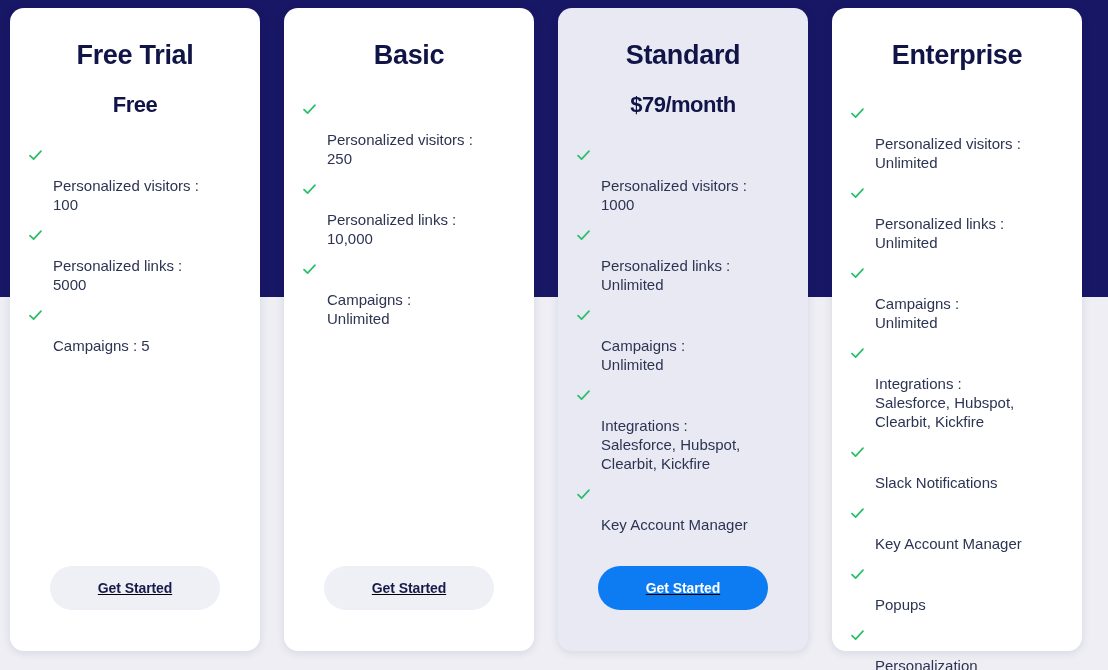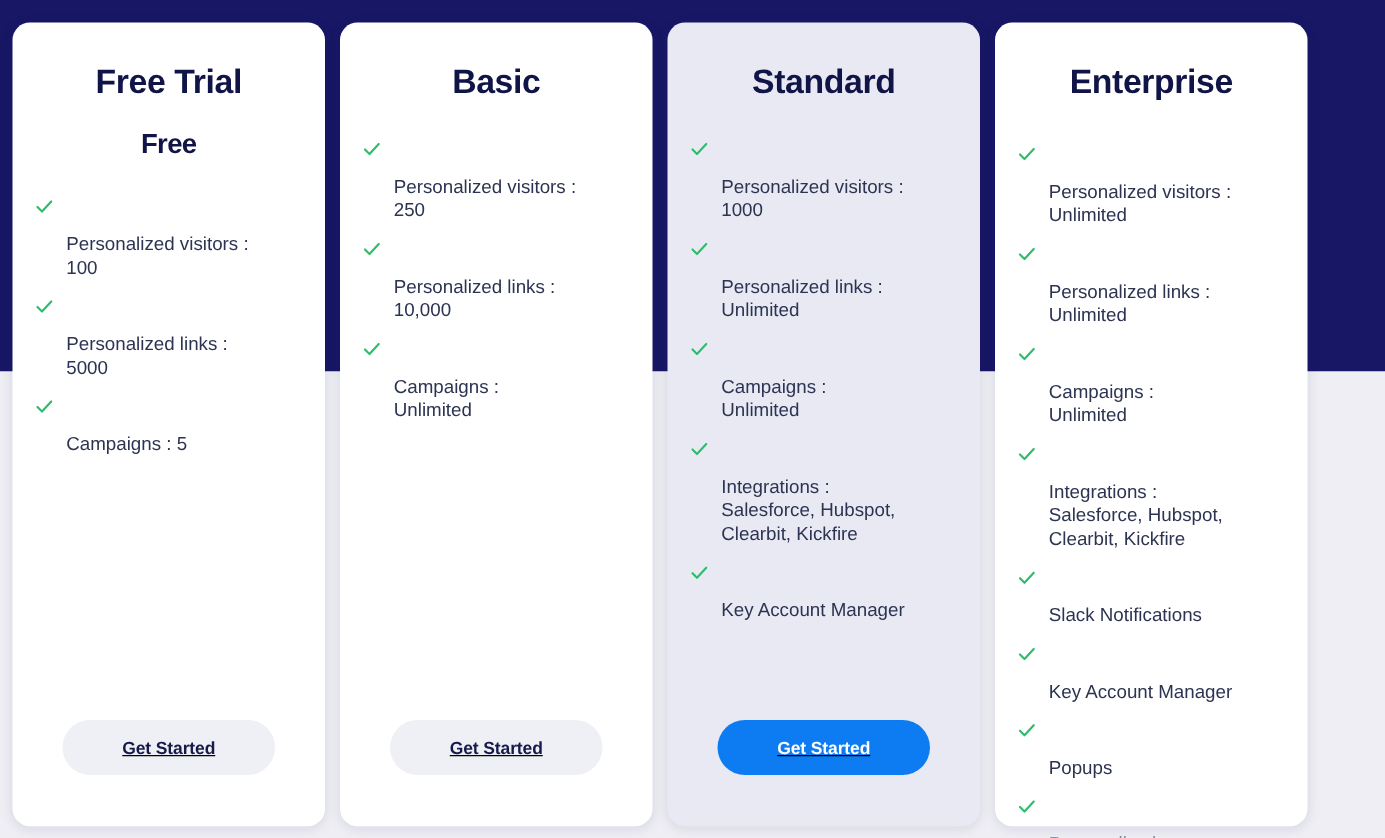--- a/index.html
+++ b/index.html
@@ -29,22 +29,22 @@
 
   #pricing-grid {
     position: absolute;
     left: 0;
     top: 0;
     width: 1108px;
     height: 670px;
     display: flex;
     align-items: flex-start;
     justify-content: flex-start;
-    gap: 12px;
-    padding: 18px 10px 0 10px;
+    gap: 24px;
+    padding: 8px 10px 0 10px;
     z-index: 2;
   }
 
   .plan-card {
     width: 250px;
     height: 643px;
     border-radius: 14px;
     background: #ffffff;
     box-shadow: 0 2px 10px rgba(20, 20, 70, 0.10);
     display: flex;
@@ -216,20 +216,21 @@
           <span class="feature-text">Campaigns :
 Unlimited</span>
         </li>
       </ul>
       <div class="cta-wrap">
         <button class="cta-button">Get Started</button>
       </div>
     </div>
     <div class="plan-card featured">
       <div class="plan-title">Standard</div>
+      <div class="plan-price">$79/month</div>
       <ul class="feature-list">
         <li class="feature-item">
           <span class="check-icon">
             <svg width="15" height="15" viewBox="0 0 15 15">
               <path d="M2 7.6 L5.6 11.2 L13 3.2" fill="none" stroke="#2bbd6a" stroke-width="1.7" stroke-linecap="round" stroke-linejoin="round"></path>
             </svg>
           </span>
           <span class="feature-text">Personalized visitors :
 1000</span>
         </li>

